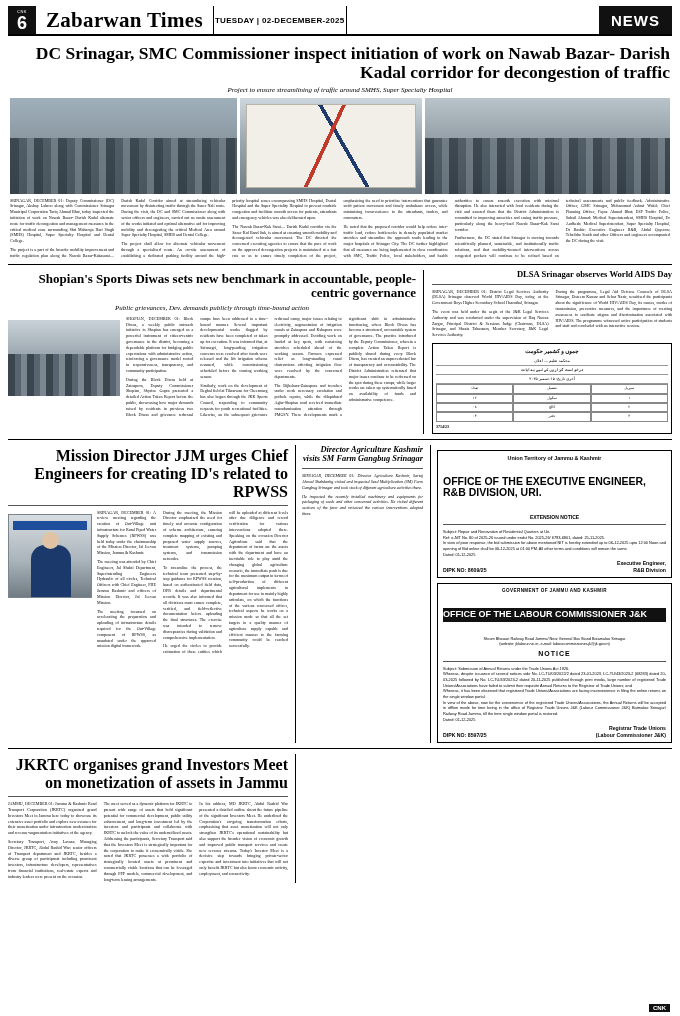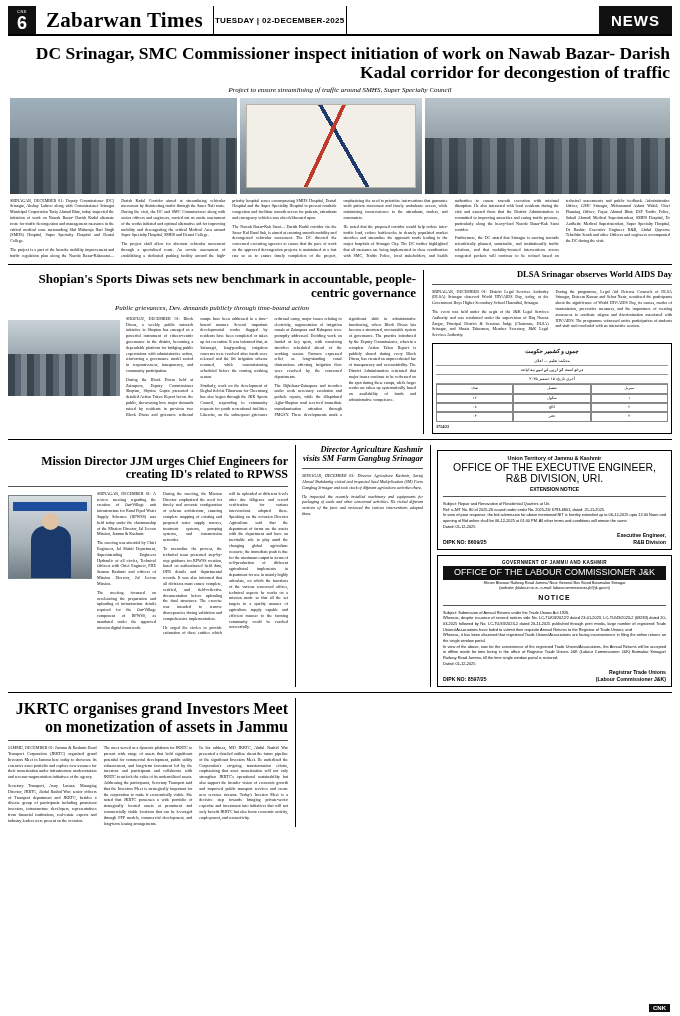--- a/index.html
+++ b/index.html
@@ -75,36 +75,36 @@
   .urdu-ad .ttl { font-weight:bold; font-size:5.5px; margin-bottom:2px; }
   .urdu-lines div { border-bottom:.4px solid #999; padding:1px 0; }
   .urdu-tbl { display:grid; grid-template-columns:1fr 1fr 1fr; font-size:3.6px; }
   .urdu-tbl div { border:.4px solid #888; padding:1px; }
 
   
   .band3 { display:flex; gap:7px; margin-top:5px; }
   .band3 .c1 { flex:0 0 280px; }
   .band3 .c2 { flex:0 0 128px; border-left:1px solid #000; padding-left:6px;font-style:italic; }
   .band3 .c3 { flex:1; border-left:1px solid #000; padding-left:6px; }
-  .jjm h2 { font-size:12px; margin:10px 0 0; }
+  .jjm h2 { font-size:16px; margin:2px 0 0; }
   .jjm-photo { float:left; width:84px; height:84px; margin:4px 5px 3px 0;
     background:linear-gradient(180deg,#d7dde1 0%,#aab4bb 55%,#707b83 100%); position:relative; border:1px solid #7a858c; }
   .jjm-photo .banner { position:absolute; top:6px; left:4px; right:4px; height:9px; background:#1f4e9c; }
   .jjm-photo .banner:after { content:""; }
   .jjm-photo .person { position:absolute; bottom:0; left:22px; width:40px; height:52px;
     background:#1b3a6b; border-radius:14px 14px 0 0; }
   .jjm-photo .person:before { content:""; position:absolute; top:-13px; left:11px; width:17px; height:17px;
     border-radius:50%; background:#e0c3a4; }
   .jjm-cols { column-count:3; }
   .dak h3 { font-size:8.4px; margin:0 0 2px; line-height:1.15; }
 
   
   .ad { border:1.2px solid #000; padding:4px 5px; margin-top:5px; font-family:"Liberation Sans",sans-serif; }
   .ad .ut { text-align:center; font-size:5.4px; font-weight:bold; }
-  .ad .office { text-align:center; font-size:10.5px; font-weight:normal; line-height:1.1; margin:1px 0; }
+  .ad .office { text-align:left; font-size:10.5px; font-weight:bold; line-height:1.1; margin:15px 0; }
   .ad .office.small { font-size:9px; }
   .ad .centerline { text-align:center; font-size:5px; font-weight:bold; }
   .ad .notice { text-align:center; font-size:7px; font-weight:bold; letter-spacing:1px; margin:2px 0 1px; }
   .ad .txt { font-size:3.9px; line-height:1.45; text-align:justify; }
   .ad .foot { display:flex; justify-content:space-between; align-items:flex-end; margin-top:3px; }
   .ad .dipk { font-size:5.2px; font-weight:bold; }
   .ad .sign { font-size:5.2px; font-weight:bold; text-align:right; line-height:1.25; }
   .ad.gov .hdr { text-align:center; font-size:4.6px; font-weight:bold; letter-spacing:.4px; }
   .ad.gov .office { background:#111; color:#fff; padding:2px 0; }
   .ad .subline { font-size:3.8px; text-align:center; line-height:1.4; }
@@ -130,21 +130,21 @@
       <div class="num">6</div>
     </div>
     <div class="paper-name">Zabarwan Times</div>
     <div class="date-box">TUESDAY | 02-DECEMBER-2025</div>
     <div class="mast-fill"></div>
     <div class="news-box">NEWS</div>
   </div>
 
   <div class="lead">
     <h1 class="hl">DC Srinagar, SMC Commissioner inspect initiation of work on Nawab Bazar- Darish Kadal corridor for decongestion of traffic</h1>
-    <div class="sub">Project to ensure streamlining of traffic around SMHS, Super Specialty Council</div>
+    <div class="sub">Project to ensure streamlining of traffic around SMHS, Super Specialty Hospital</div>
 
     <div class="lead-media">
       <div class="photo p1">
         <div class="people"></div>
       </div>
       <div class="photo p2">
         <div class="sketch"></div>
       </div>
       <div class="photo p3">
         <div class="people"></div>

